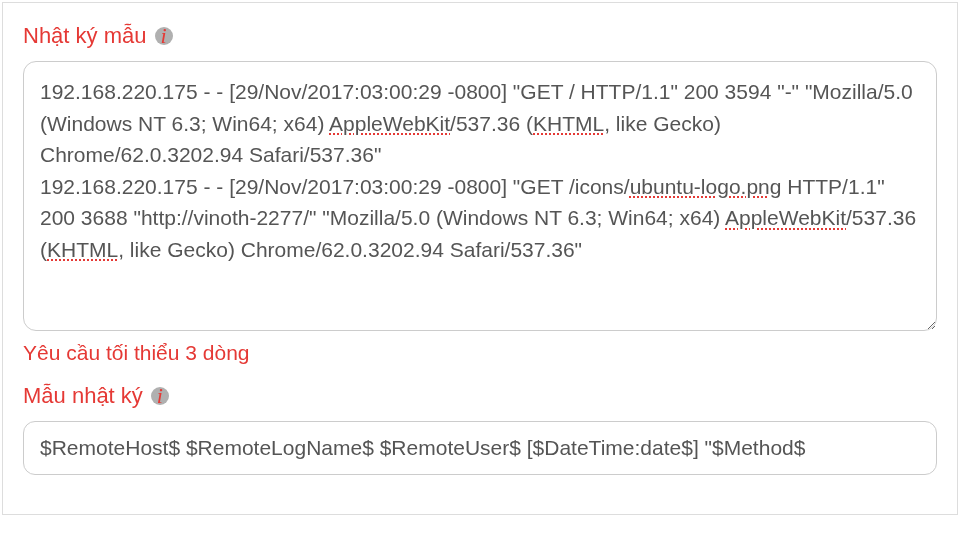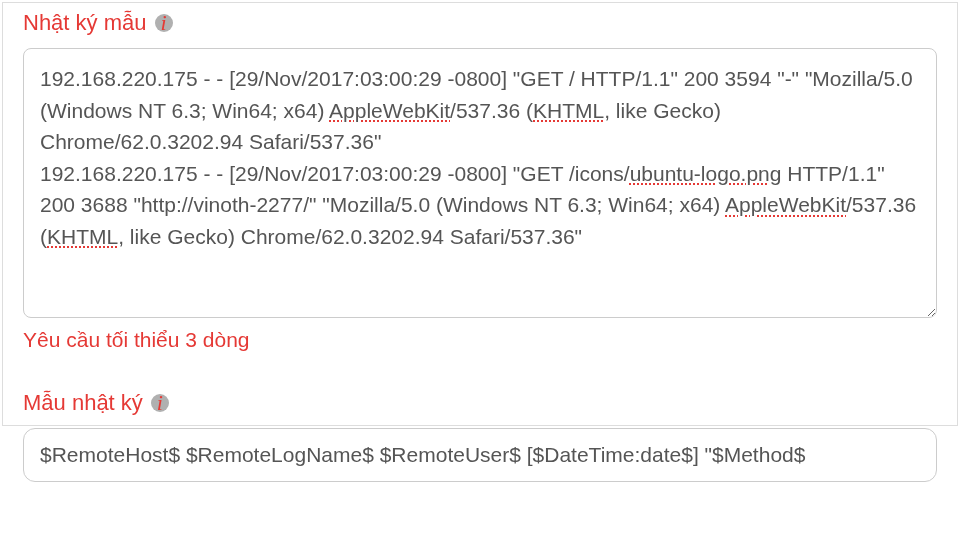--- a/index.html
+++ b/index.html
@@ -4,24 +4,24 @@
 <style>
   * { box-sizing: border-box; }
   html, body {
     margin: 0; padding: 0;
     width: 960px; height: 540px;
     font-family: -apple-system, BlinkMacSystemFont, "Segoe UI", Helvetica, Arial, sans-serif;
     background: #fff;
   }
   .container {
     width: 956px;
-    height: 424px;
+    height: 513px;
     margin: 2px;
     border: 1px solid #ddd;
-    padding: 7px 20px;
+    padding: 20px 20px;
   }
   .field-label {
     display: flex;
     align-items: center;
     gap: 8px;
     margin-bottom: 12px;
   }
   .field-label span {
     color: #e53935;
     font-size: 22px;
@@ -36,21 +36,21 @@
     align-items: center;
     justify-content: center;
     font-size: 13px;
     font-style: italic;
     font-family: Georgia, serif;
     font-weight: bold;
   }
   .textarea {
     width: 100%;
     border: 1px solid #ccc;
-    border-radius: 8px;
+    border-radius: 13px;
     padding: 14px 16px;
     font-size: 21px;
     line-height: 1.5;
     color: #555;
     resize: both;
     overflow: auto;
     min-height: 270px;
     font-family: inherit;
     word-break: break-word;
   }
@@ -65,21 +65,21 @@
   .hint-row {
     margin-top: 10px;
     font-size: 21px;
     display: flex;
     gap: 2px;
     align-items: baseline;
   }
   .hint-row .err { color: #e53935; }
   .hint-row .link { color: #1e88e5; cursor: pointer; }
   .section2 {
-    margin-top: 38px;
+    margin-top: 18px;
   }
   .input {
     width: 100%;
     border: 1px solid #ccc;
     border-radius: 12px;
     padding: 14px 16px;
     font-size: 21px;
     color: #555;
     font-family: inherit;
     overflow: hidden;

